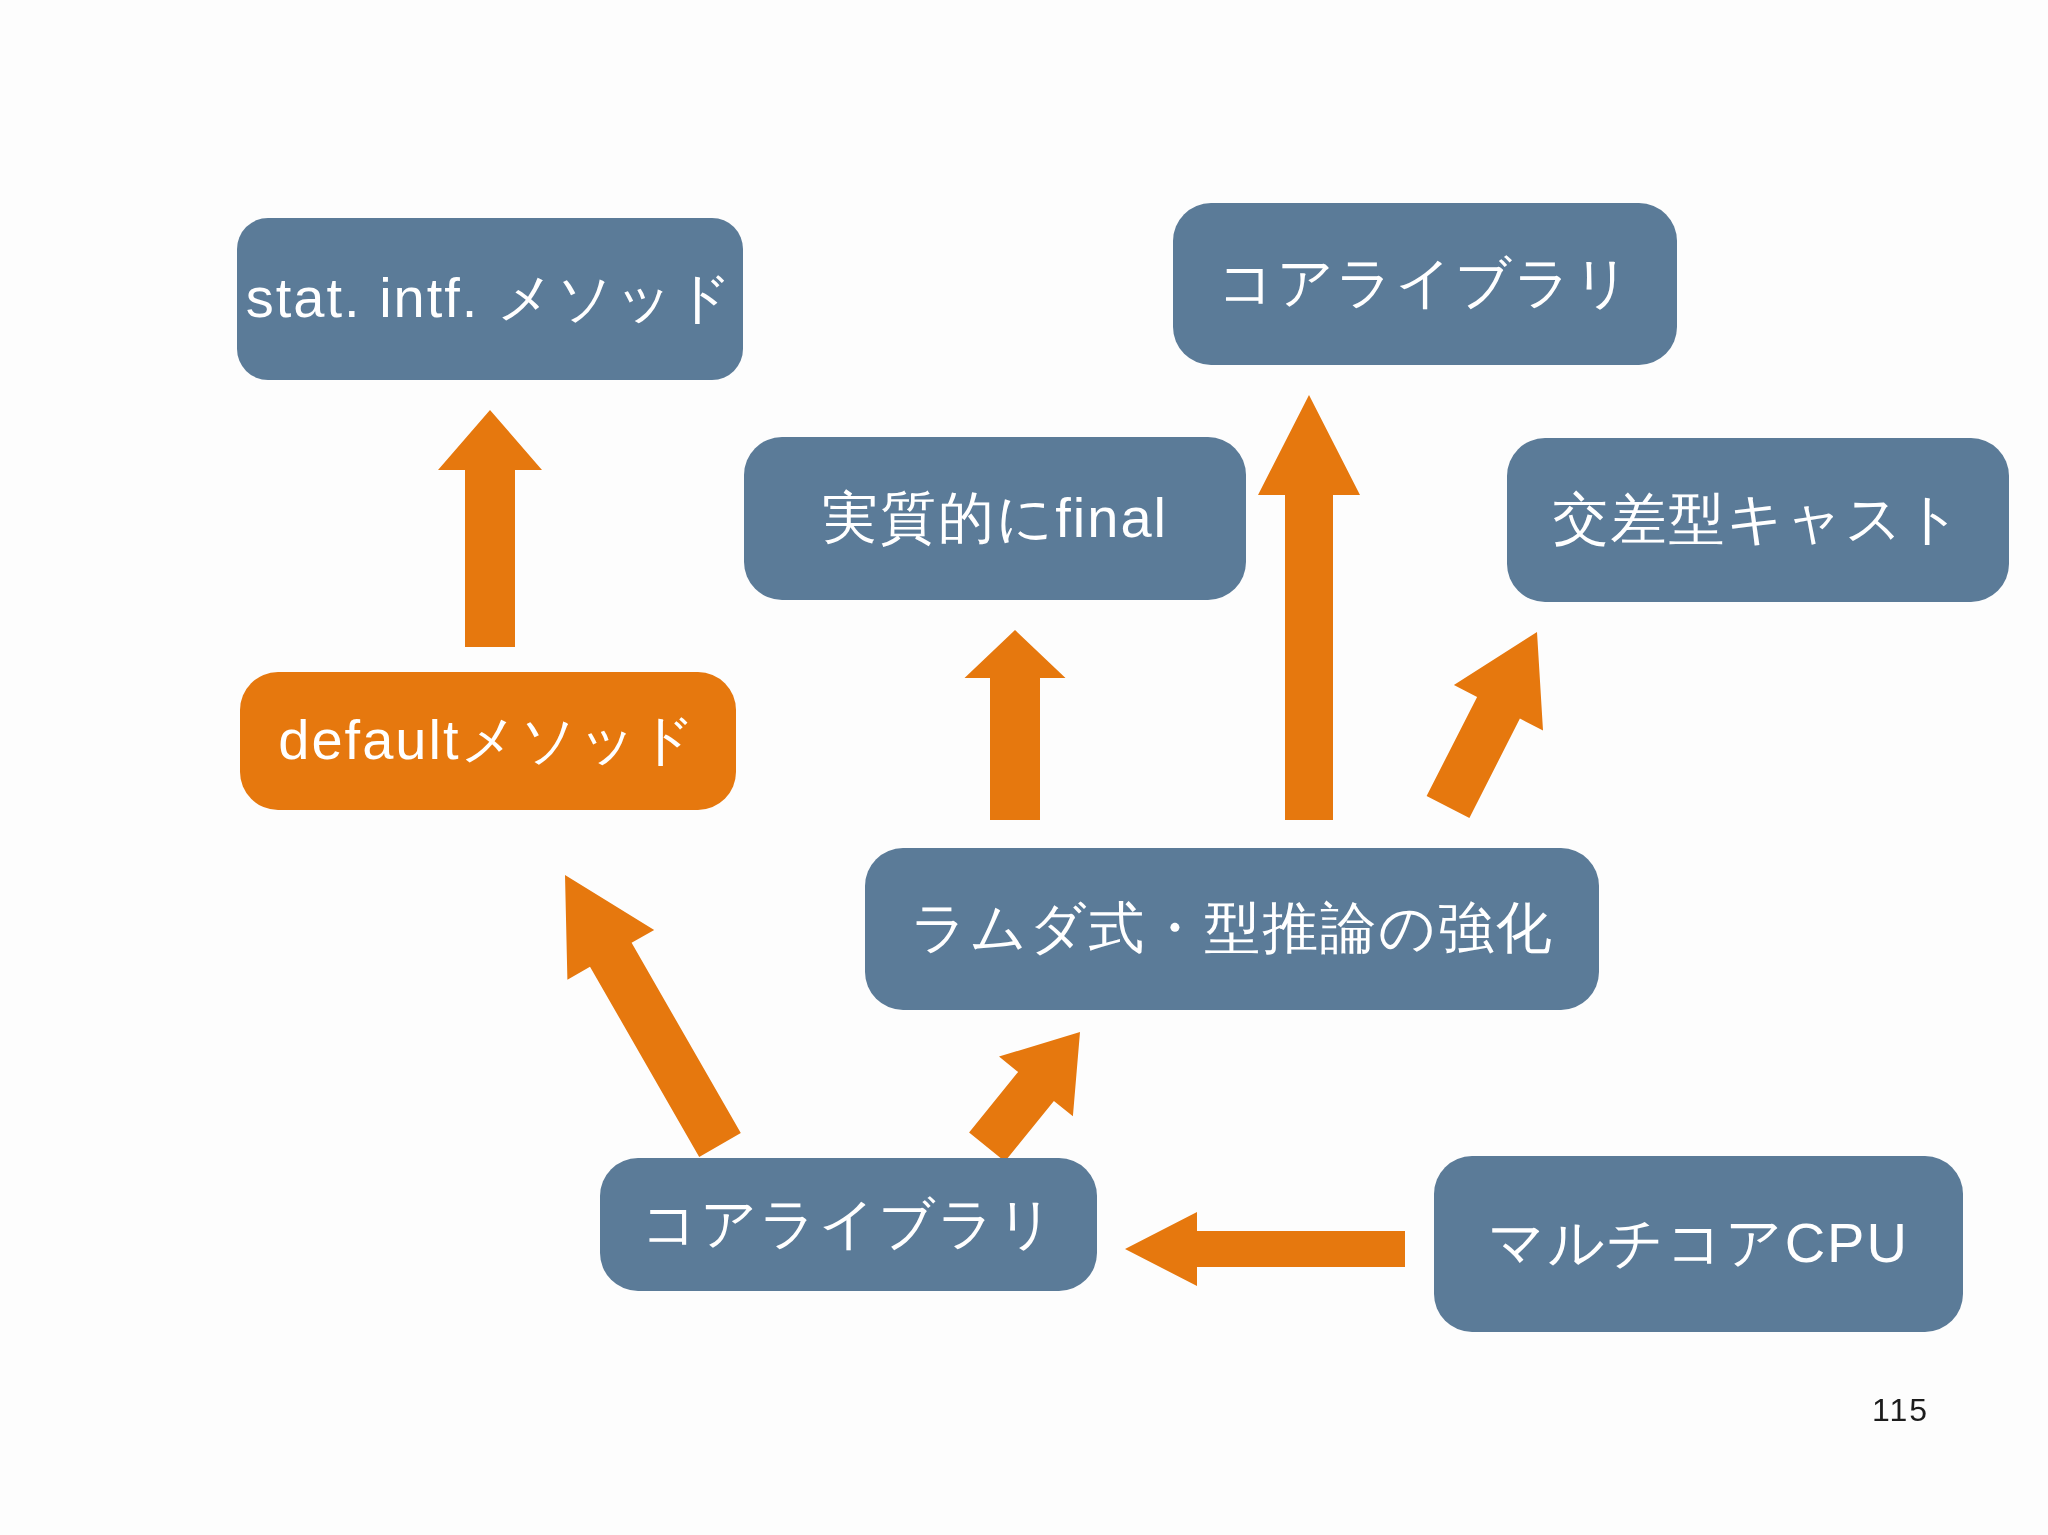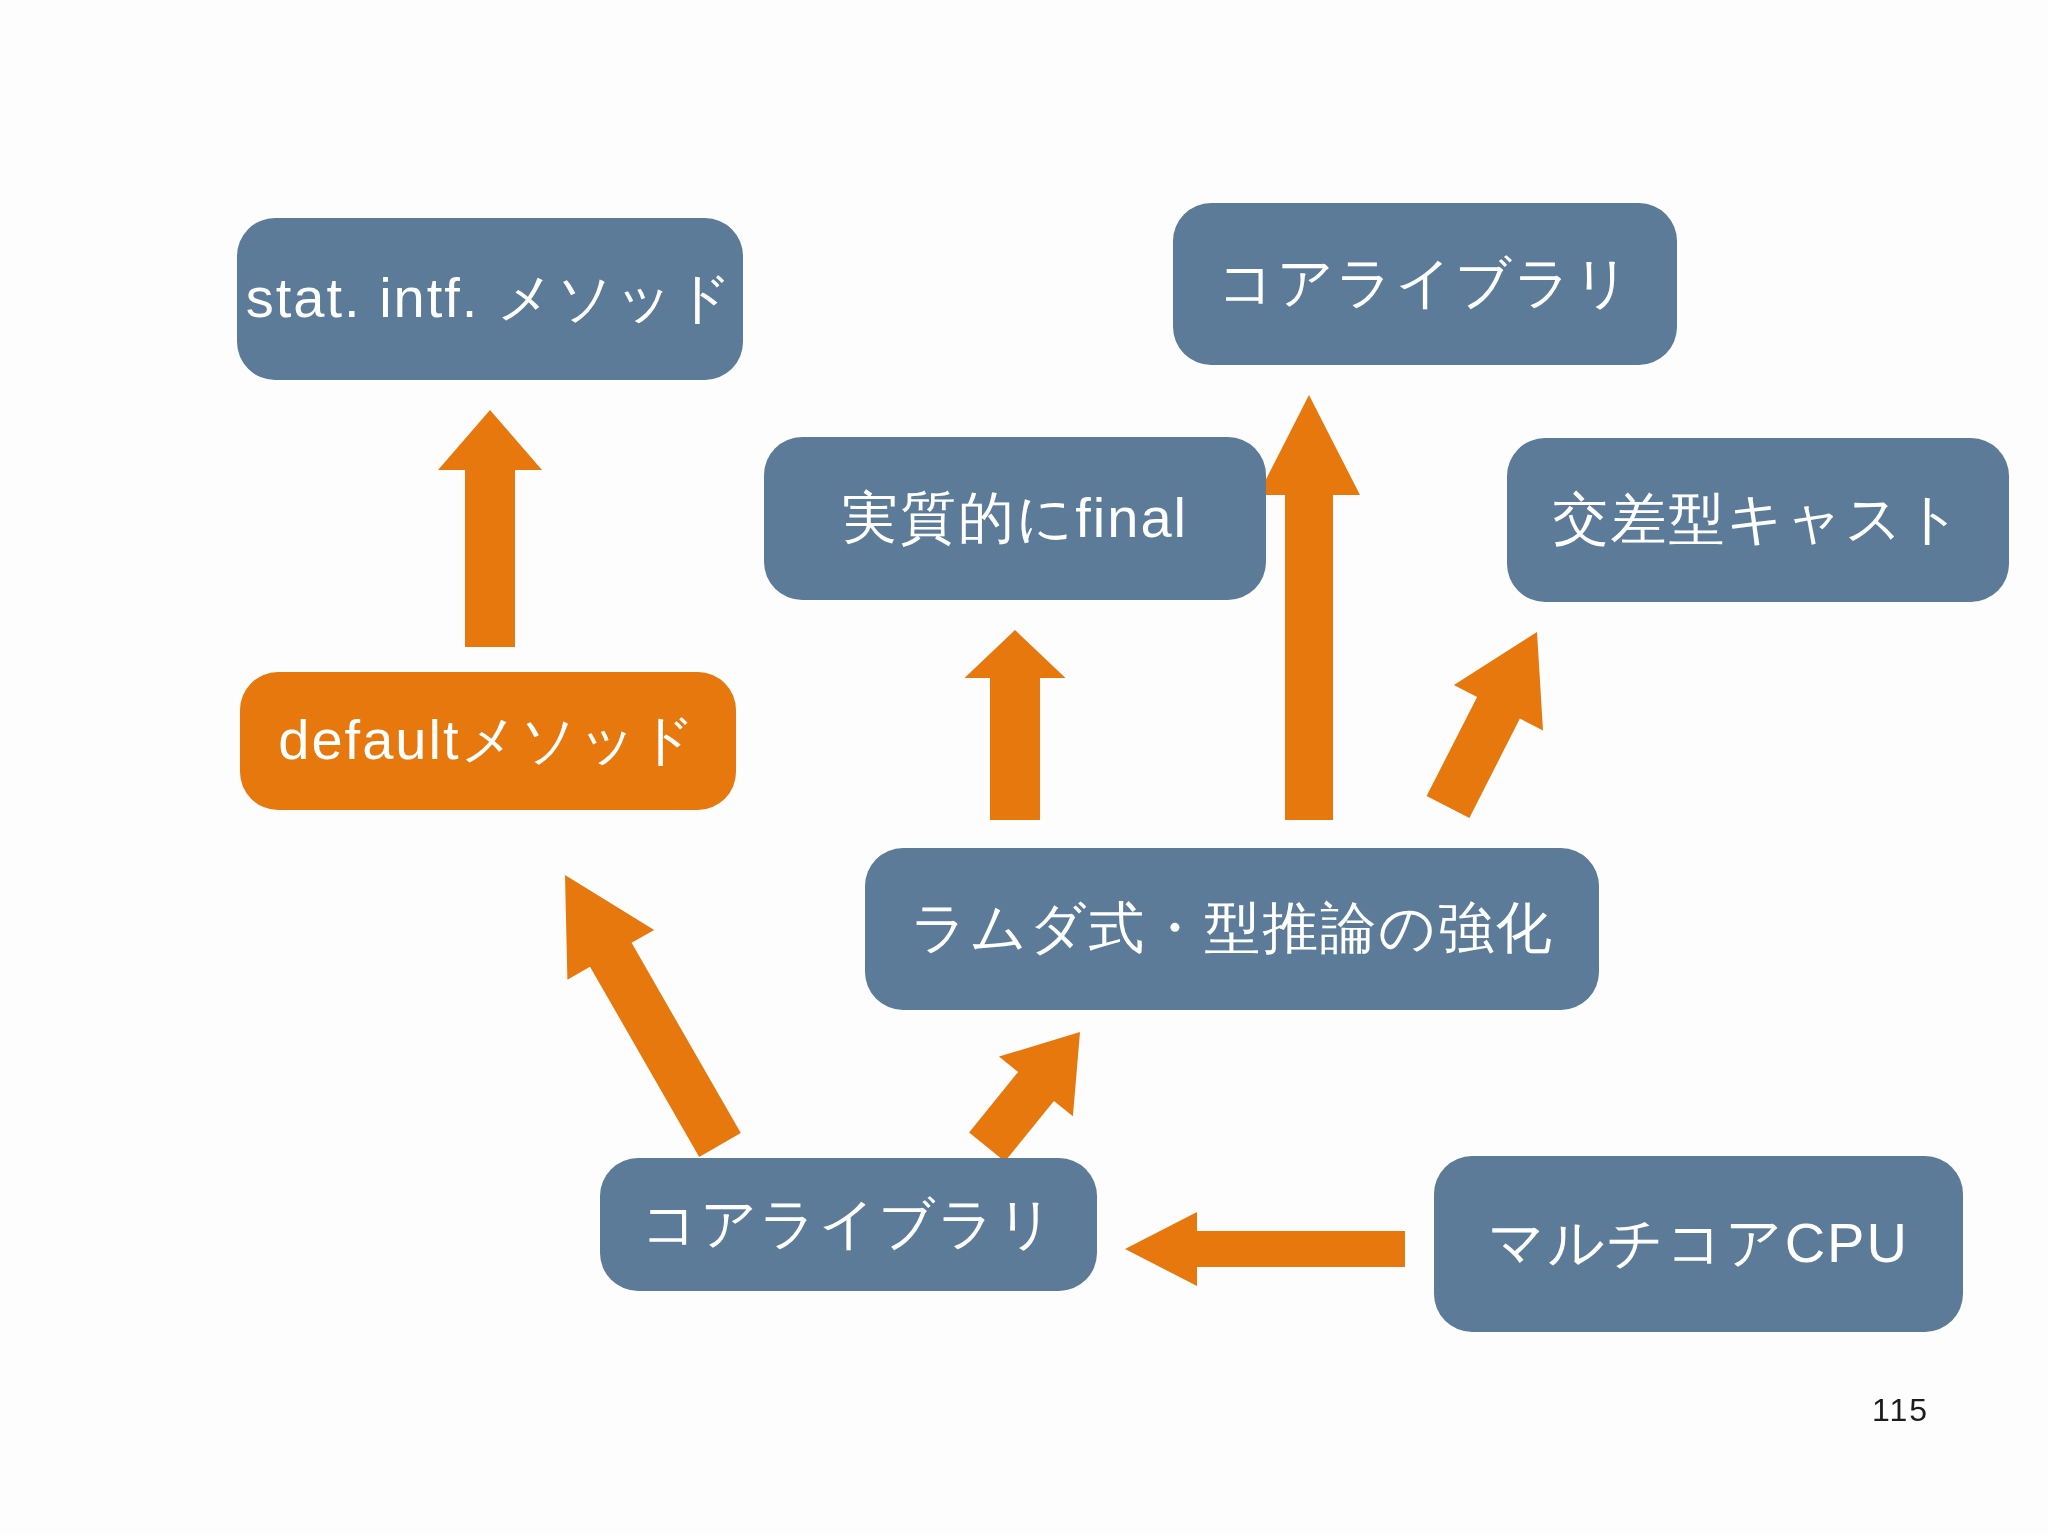--- a/index.html
+++ b/index.html
@@ -47,25 +47,25 @@
   <svg class="arrow-layer" viewBox="0 0 2048 1535" xmlns="http://www.w3.org/2000/svg">
       <polygon points="515.0,647.0 515.0,470.0 542.0,470.0 490.0,410.0 438.0,470.0 465.0,470.0 465.0,647.0"></polygon>
       <polygon points="1040.0,820.0 1040.0,678.0 1065.5,678.0 1015.0,630.0 964.5,678.0 990.0,678.0 990.0,820.0"></polygon>
       <polygon points="1333.0,820.0 1333.0,495.0 1360.0,495.0 1309.0,395.0 1258.0,495.0 1285.0,495.0 1285.0,820.0"></polygon>
       <polygon points="1469.4,817.9 1519.9,718.6 1543.0,730.4 1537.0,632.0 1453.9,685.1 1477.1,696.9 1426.6,796.1"></polygon>
       <polygon points="740.8,1133.1 631.6,942.8 654.2,929.9 565.0,875.0 567.4,979.7 590.0,966.7 699.2,1156.9"></polygon>
       <polygon points="1004.9,1161.5 1053.9,1100.9 1072.9,1116.3 1080.0,1032.0 999.0,1056.6 1018.1,1072.0 969.1,1132.5"></polygon>
       <polygon points="1405.0,1231.0 1197.0,1231.0 1197.0,1212.0 1125.0,1249.0 1197.0,1286.0 1197.0,1267.0 1405.0,1267.0"></polygon>
     </svg>
 
-  <div class="node blue" style="left:237px; top:218px; width:506px; height:162px;">stat. intf. メソッド</div>
+  <div class="node blue" style="left:237px; top:218px; width:506px; height:162px;border-radius:31px;">stat. intf. メソッド</div>
 
   <div class="node blue" style="left:1173px; top:203px; width:504px; height:162px;">コアライブラリ</div>
 
-  <div class="node blue" style="left:744px; top:437px; width:502px; height:163px;margin-left:20px;">実質的にfinal</div>
+  <div class="node blue" style="left:744px; top:437px; width:502px; height:163px;">実質的にfinal</div>
 
   <div class="node blue" style="left:1507px; top:438px; width:502px; height:164px;">交差型キャスト</div>
 
   <div class="node orange" style="left:240px; top:672px; width:496px; height:138px;">defaultメソッド</div>
 
   <div class="node blue" style="left:865px; top:848px; width:734px; height:162px;">ラムダ式・型推論の強化</div>
 
   <div class="node blue" style="left:600px; top:1158px; width:497px; height:133px;">コアライブラリ</div>
 
   <div class="node blue" style="left:1434px; top:1156px; width:529px; height:176px;">マルチコアCPU</div>

